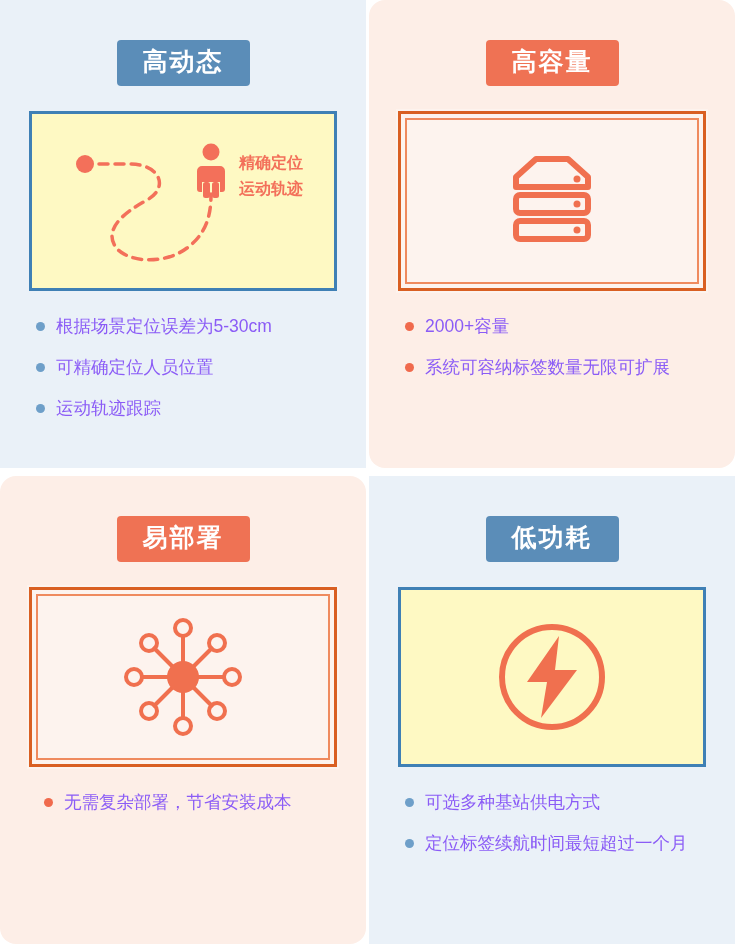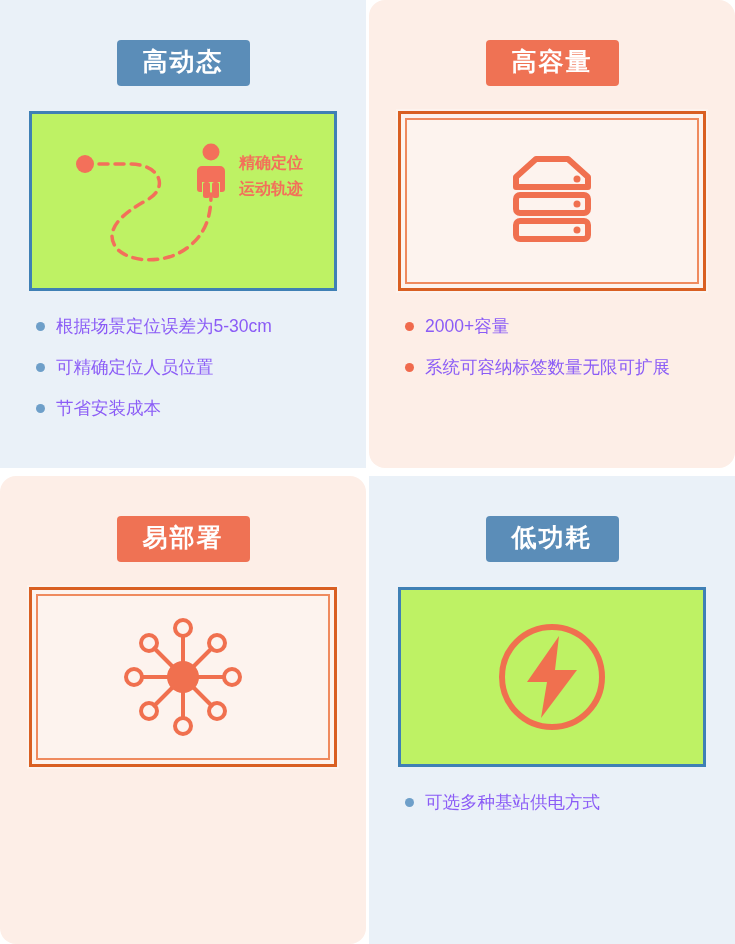--- a/index.html
+++ b/index.html
@@ -62,21 +62,21 @@
     width: 308px;
     height: 180px;
     box-sizing: border-box;
     display: flex;
     align-items: center;
     justify-content: center;
     position: relative;
   }
   .frame.blue-frame {
     border: 3px solid #3f80b5;
-    background: #bef264;
+    background: #fef9c3;
   }
   .frame.orange-frame {
     border: 3px solid #d95f22;
     background: #fdf3ee;
     outline: 2px solid #fdf3ee;
   }
   .frame.orange-frame::before {
     content: "";
     position: absolute;
     left: 4px; top: 4px; right: 4px; bottom: 4px;
@@ -146,21 +146,21 @@
         <path d="M 159 40 h 18 a 5 5 0 0 1 5 5 v 18 a 3 3 0 0 1 -3 3 h -2 v -10 h -18 v 10 h -2 a 3 3 0 0 1 -3 -3 v -18 a 5 5 0 0 1 5 -5 z" fill="#f3705a"></path>
         <rect x="160" y="56" width="7" height="16" rx="2.5" fill="#f3705a"></rect>
         <rect x="169" y="56" width="7" height="16" rx="2.5" fill="#f3705a"></rect>
         <text class="label-red" x="196" y="42">精确定位</text>
         <text class="label-red" x="196" y="68">运动轨迹</text>
       </svg>
     </div>
     <ul class="bullets">
       <li>根据场景定位误差为5-30cm</li>
       <li>可精确定位人员位置</li>
-      <li>节省安装成本</li>
+      <li>运动轨迹跟踪</li>
     </ul>
   </div>
 
   <div class="panel peach">
     <div class="title-wrap">
       <div class="title red-pill">高容量</div>
     </div>
     <div class="frame orange-frame">
       <svg width="140" height="120" viewBox="0 0 140 120">
         <g fill="none" stroke="#f0704f" stroke-width="6" stroke-linejoin="round">
@@ -201,30 +201,34 @@
           <circle cx="75" cy="124" r="8"></circle>
           <circle cx="26" cy="75" r="8"></circle>
           <circle cx="124" cy="75" r="8"></circle>
           <circle cx="41" cy="41" r="8"></circle>
           <circle cx="109" cy="41" r="8"></circle>
           <circle cx="41" cy="109" r="8"></circle>
           <circle cx="109" cy="109" r="8"></circle>
         </g>
       </svg>
     </div>
+    <ul class="bullets red center">
+      <li>无需复杂部署，节省安装成本</li>
+    </ul>
   </div>
 
   <div class="panel blue">
     <div class="title-wrap">
       <div class="title blue-pill">低功耗</div>
     </div>
     <div class="frame blue-frame thin">
       <svg width="130" height="130" viewBox="0 0 130 130">
         <circle cx="65" cy="65" r="50" fill="none" stroke="#f0704f" stroke-width="6"></circle>
         <path d="M 72 24 L 40 70 L 60 70 L 54 106 L 90 58 L 68 58 Z" fill="#f0704f"></path>
       </svg>
     </div>
     <ul class="bullets">
       <li>可选多种基站供电方式</li>
+      <li>定位标签续航时间最短超过一个月</li>
     </ul>
   </div>
 
 </div>
 
 </body></html>

